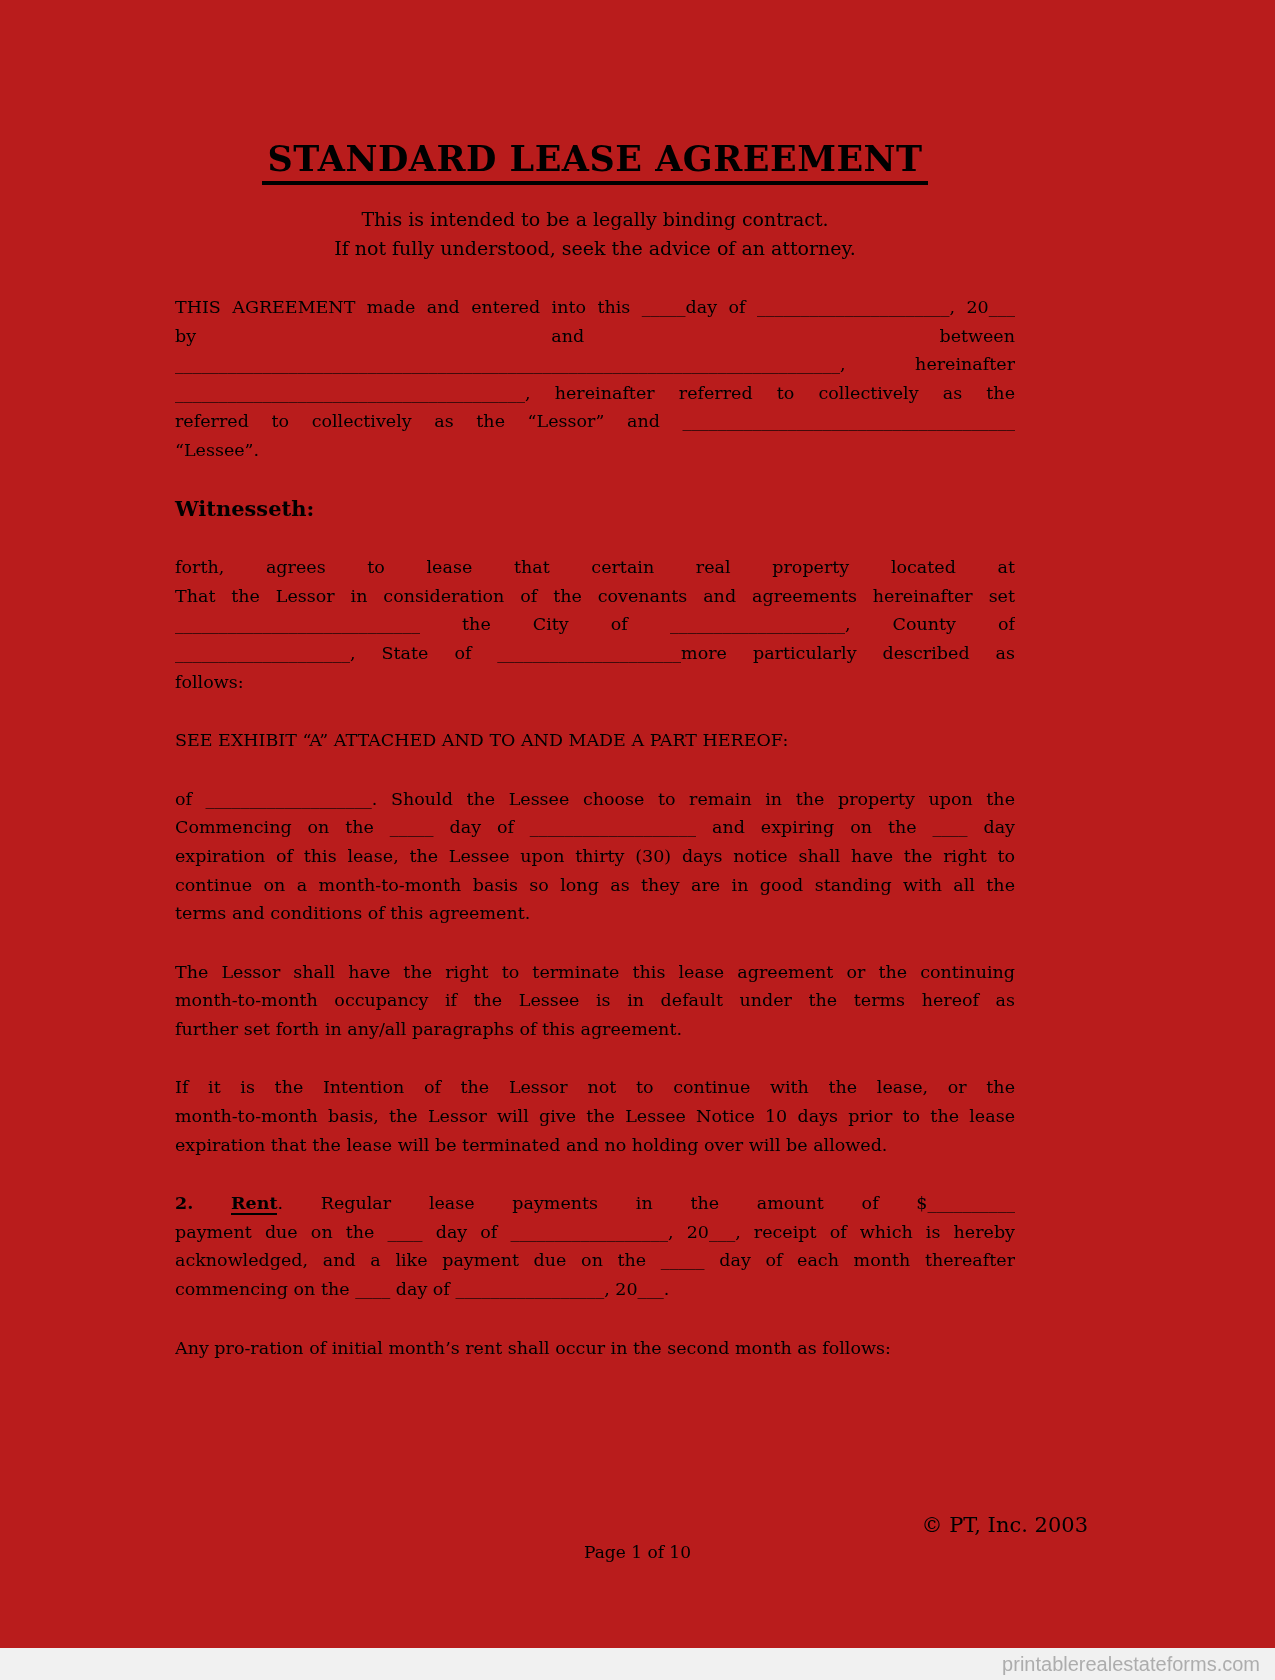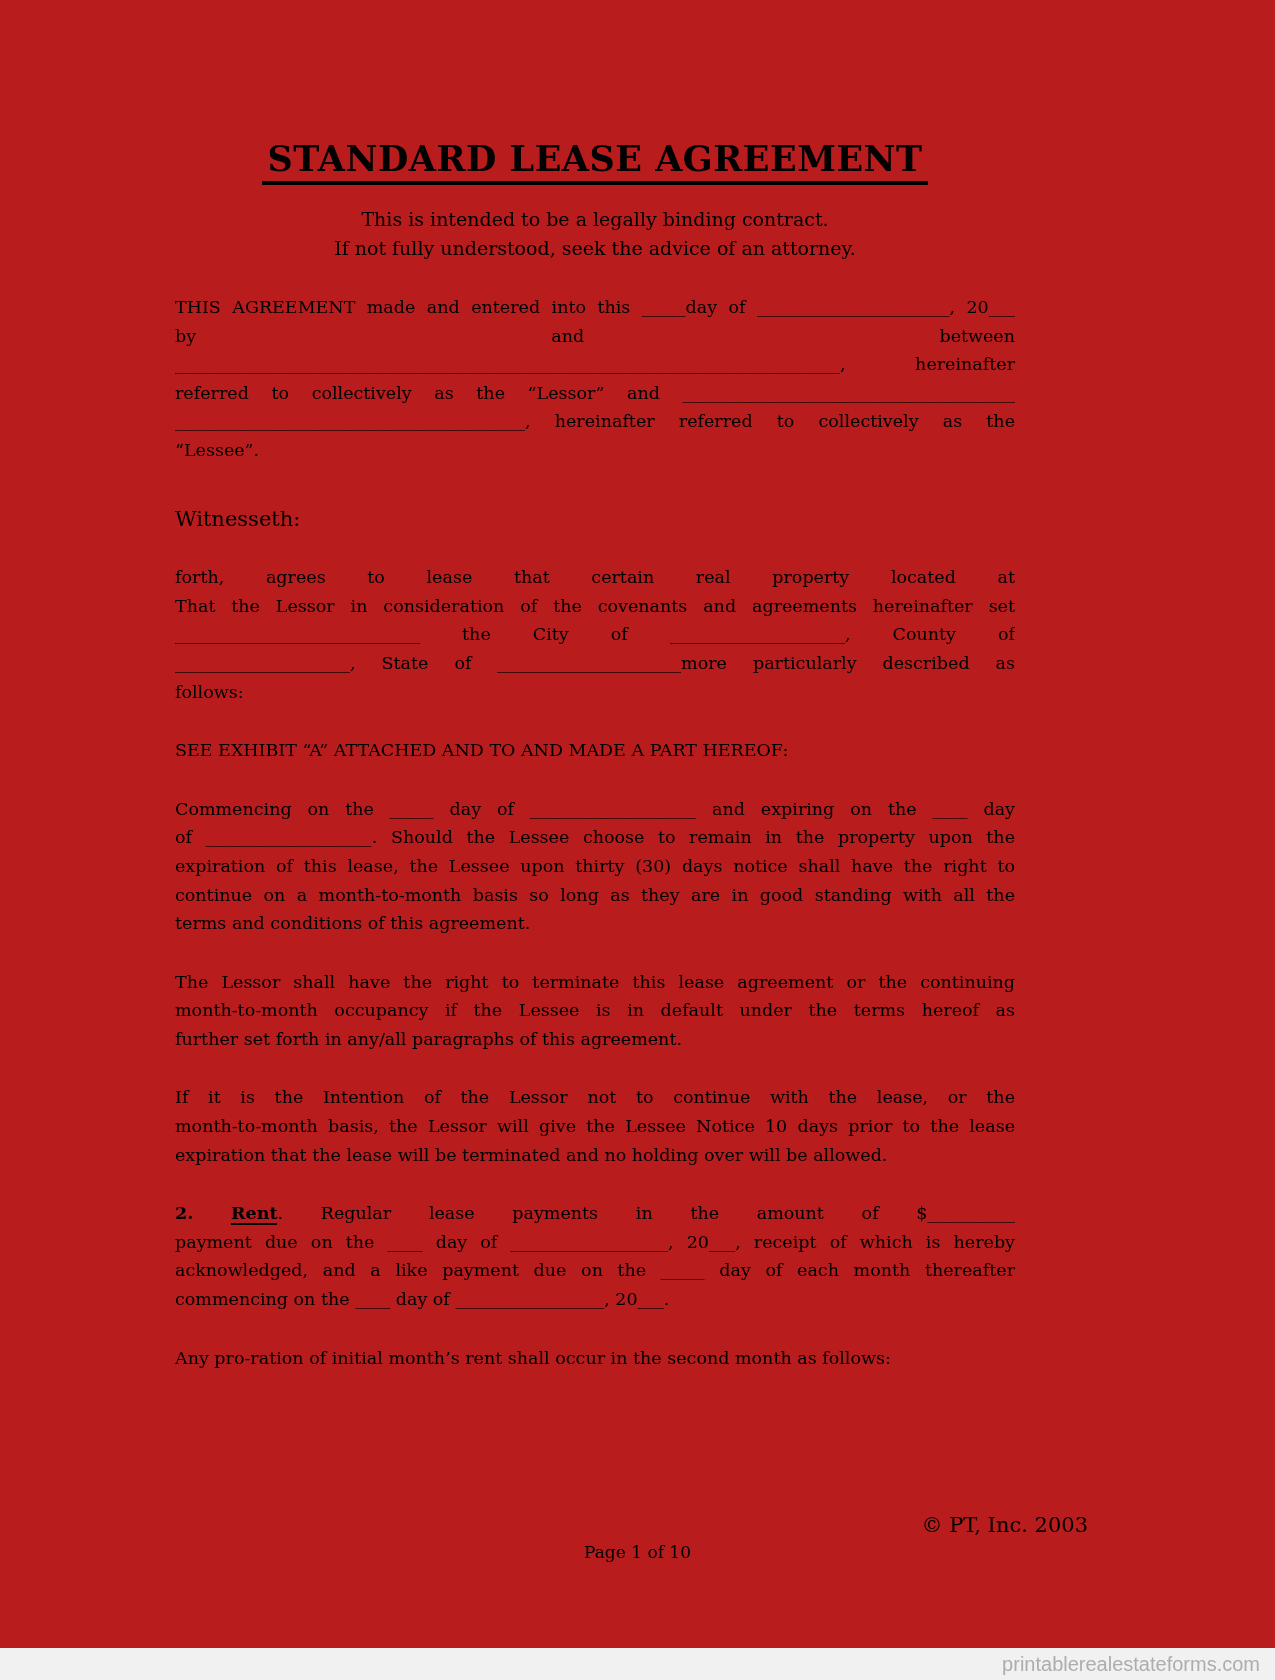--- a/index.html
+++ b/index.html
@@ -41,23 +41,23 @@
   .line {
     text-align: justify;
     text-align-last: justify;
     line-height: 28.6px;
     height: 28.6px;
     overflow: hidden;
     white-space: normal;
   }
   .line.last { text-align: left; text-align-last: left; }
   .heading {
-    margin-top: 40px;
+    margin-top: 30px;
     font-size: 21px;
-    font-weight: normal;
+    font-weight: bold;
     line-height: 28.6px;
   }
   .num { font-weight: bold; }
   .clause-label { font-weight: bold; border-bottom: 2px solid #000; }
   .copyright {
     position: absolute;
     top: 1513px;
     right: 187px;
     font-size: 21px;
     line-height: 24px;
@@ -96,42 +96,42 @@
 
     <div class="subtitle">
       <div>This is intended to be a legally binding contract.</div>
       <div>If not fully understood, seek the advice of an attorney.</div>
     </div>
 
     <div class="para">
       <div class="line">THIS AGREEMENT made and entered into this _____day of ______________________, 20___</div>
       <div class="line">by and between</div>
       <div class="line">____________________________________________________________________________, hereinafter</div>
+      <div class="line">________________________________________, hereinafter referred to collectively as the</div>
       <div class="line">referred to collectively as the “Lessor” and ______________________________________</div>
-      <div class="line">________________________________________, hereinafter referred to collectively as the</div>
       <div class="line last">“Lessee”.</div>
     </div>
 
     <div class="heading">Witnesseth:</div>
 
     <div class="para">
       <div class="line">forth, agrees to lease that certain real property located at</div>
       <div class="line">That the Lessor in consideration of the covenants and agreements hereinafter set</div>
       <div class="line">____________________________ the City of ____________________, County of</div>
       <div class="line">____________________, State of _____________________more particularly described as</div>
       <div class="line last">follows:</div>
     </div>
 
     <div class="para">
       <div class="line last">SEE EXHIBIT “A” ATTACHED AND TO AND MADE A PART HEREOF:</div>
     </div>
 
     <div class="para">
+      <div class="line">of ___________________.  Should the Lessee choose to remain in the property upon the</div>
       <div class="line">Commencing on the _____ day of ___________________ and expiring on the ____ day</div>
-      <div class="line">of ___________________.  Should the Lessee choose to remain in the property upon the</div>
       <div class="line">expiration of this lease, the Lessee upon thirty (30) days notice shall have the right to</div>
       <div class="line">continue on a month-to-month basis so long as they are in good standing with all the</div>
       <div class="line last">terms and conditions of this agreement.</div>
     </div>
 
     <div class="para">
       <div class="line">The Lessor shall have the right to terminate this lease agreement or the continuing</div>
       <div class="line">month-to-month occupancy if the Lessee is in default under the terms hereof as</div>
       <div class="line last">further set forth in any/all paragraphs of this agreement.</div>
     </div>

